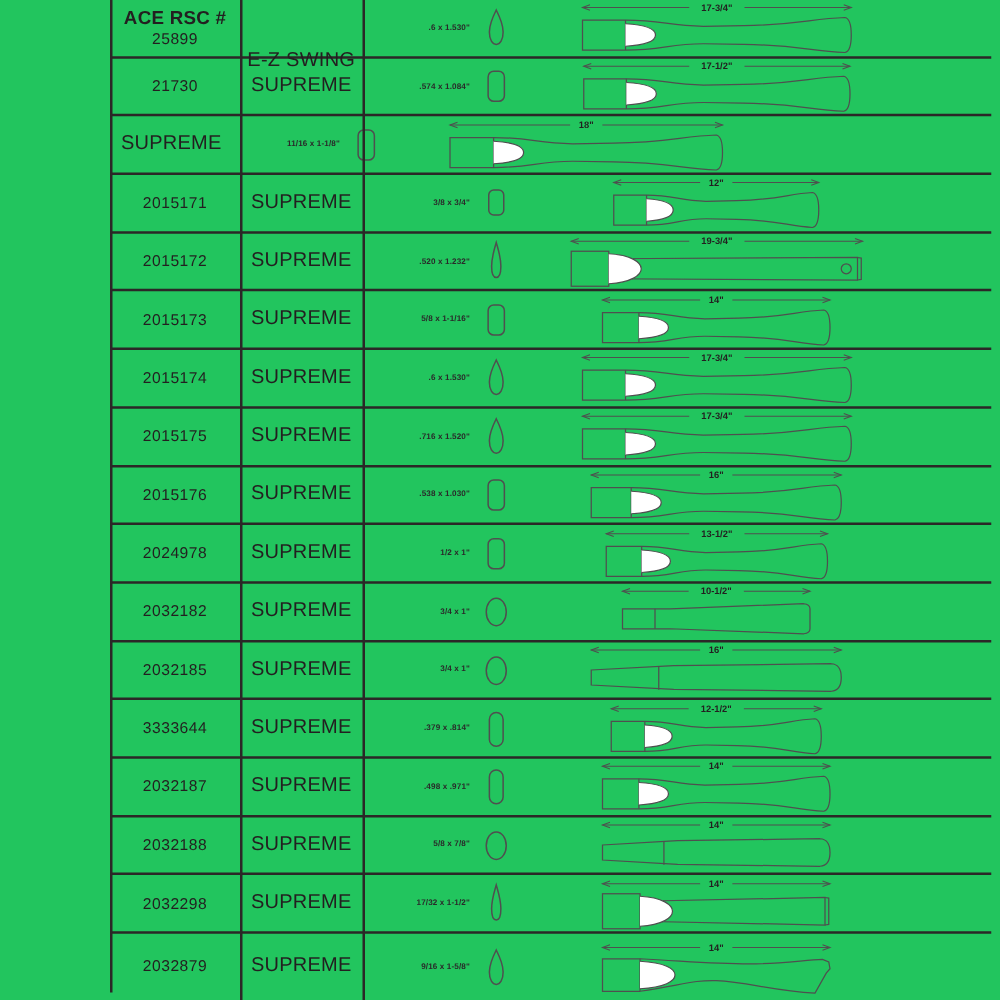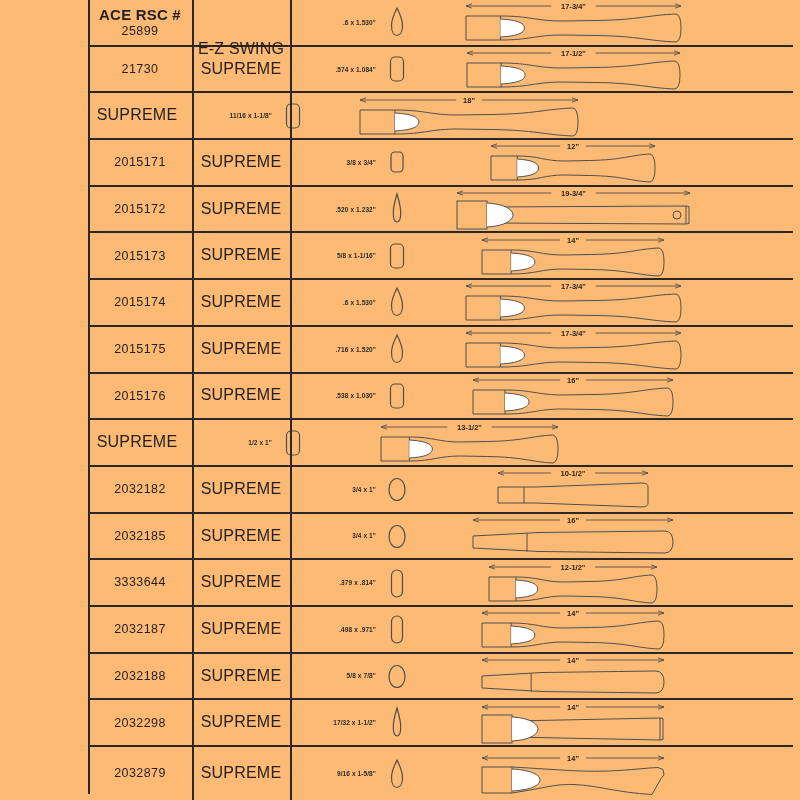--- a/index.html
+++ b/index.html
@@ -1,16 +1,16 @@
 <!DOCTYPE html>
 <html><head>
 <meta charset="utf-8">
 <style>
   html,body{margin:0;padding:0;background:#fff;}
-  .page{position:relative;width:800px;height:800px;background:#fdba74;overflow:hidden;
+  .page{position:relative;width:800px;height:800px;background:#22c55e;overflow:hidden;
         font-family:"Liberation Sans",sans-serif;color:#231f20;}
   .vline{position:absolute;top:0;width:2px;background:#2b2727;}
   .table{position:absolute;left:88px;top:0;width:705px;height:800px;display:flex;flex-direction:column;}
   .row{display:flex;flex:0 0 44.7px;height:44.7px;border-bottom:2px solid #2b2727;align-items:stretch;}
   .row:last-child{flex:1;border-bottom:none;}
   .c1{width:104px;display:flex;flex-direction:column;align-items:center;justify-content:center;}
   .c2{width:98px;display:flex;flex-direction:column;align-items:center;justify-content:center;gap:36px;}
   .c3{flex:1;display:flex;align-items:center;min-width:0;}
   .hdr{font-size:15px;font-weight:700;letter-spacing:0.2px;line-height:1.15;}
   .hdr:empty{display:none;}
@@ -317,20 +317,24 @@
               <text x="155" y="9.6" text-anchor="middle" font-size="7.5" font-weight="bold" fill="#231f20" font-family="Liberation Sans, sans-serif">16"</text>
               <path fill="none" stroke="#4f4f4f" stroke-width="1" d="M55,17 L87,17 C115,17 119,22 145,22 L175,21.5 C215,21 225,16 250,15 Q255,16 255,29 Q255,42 250,43 C225,42 215,37 175,36.5 L145,36 C119,36 115,41 87,41 L55,41 Z"></path>
               <line x1="87" y1="17" x2="87" y2="41" stroke="#4f4f4f" stroke-width="1"></line>
               <path fill="#fff" stroke="#4f4f4f" stroke-width="1" d="M87,20 C103.8,21 111,24 111,29 C111,34 103.8,37 87,38"></path>
             </svg>
           </div>
     </div>
   </div>
 
   <div class="row">
+    <div class="c1">
+
+      <div class="val rsc">2024978</div>
+    </div>
     <div class="c2">
 
       <div class="val grade">SUPREME</div>
     </div>
     <div class="c3">
       <div class="spec">1/2 x 1"</div>
       <div class="eye">
             <svg width="40" height="40" viewBox="0 0 40 40" fill="none" stroke="#4f4f4f" stroke-width="1.2">
               <rect x="13.5" y="8" width="13" height="24" rx="4.5"></rect>
             </svg>

